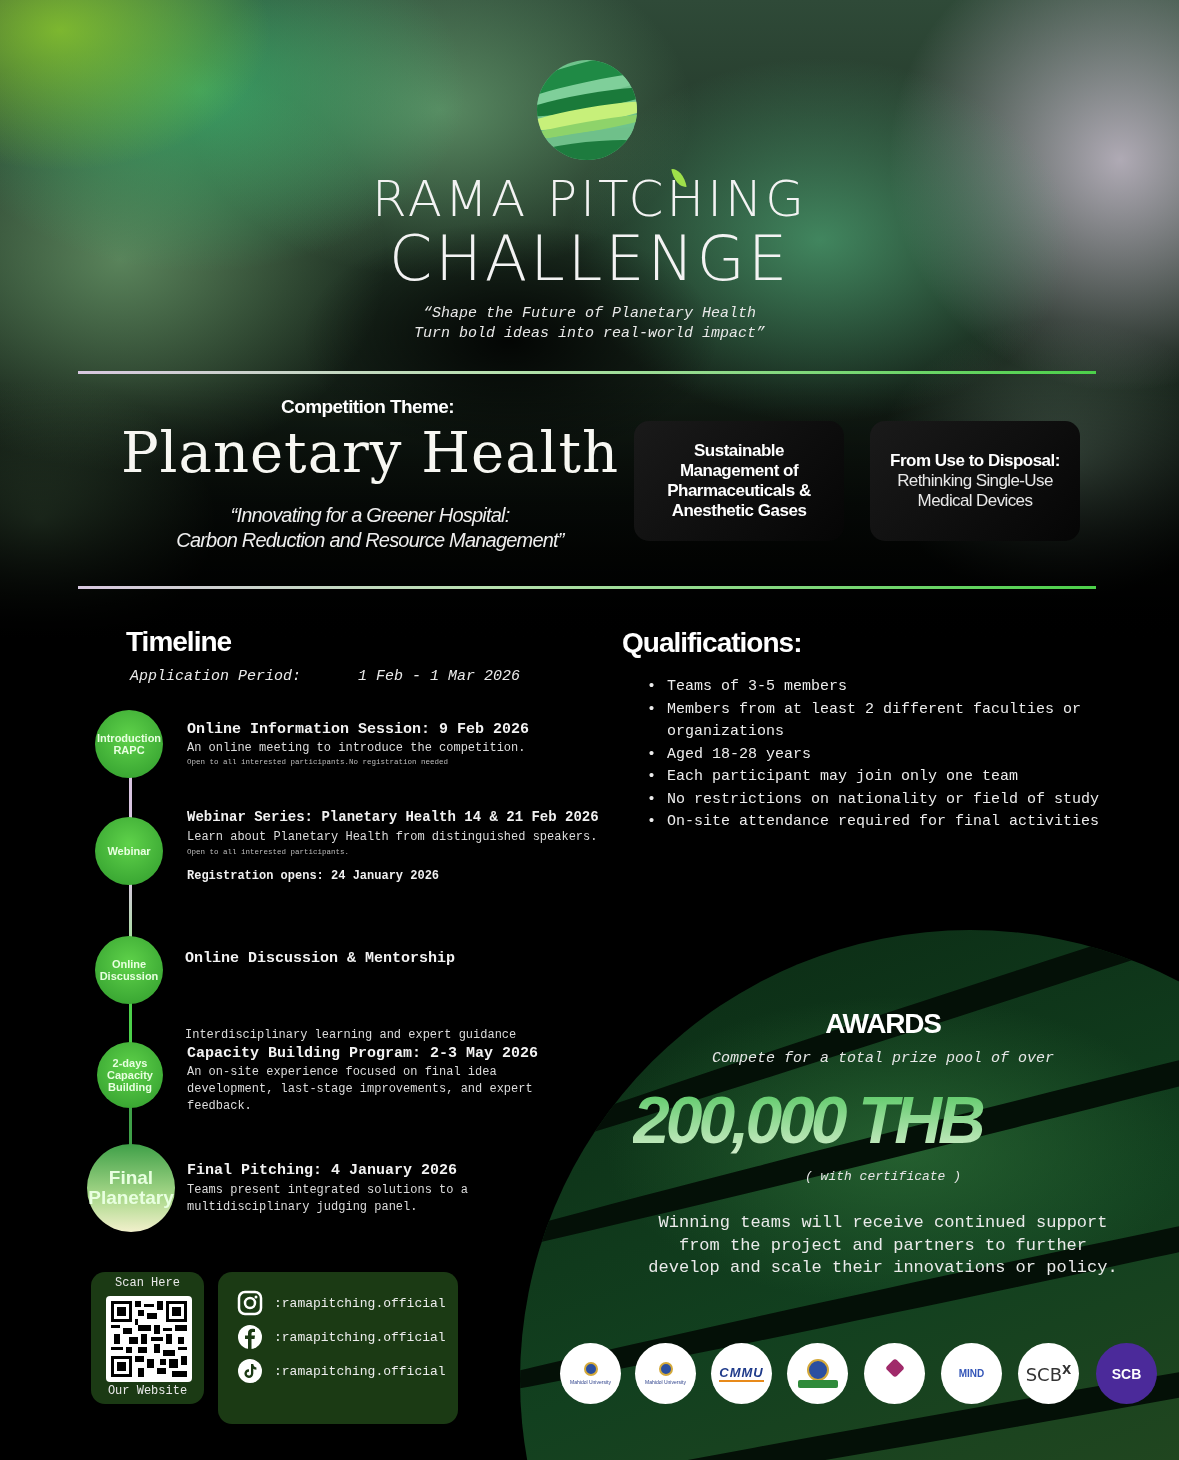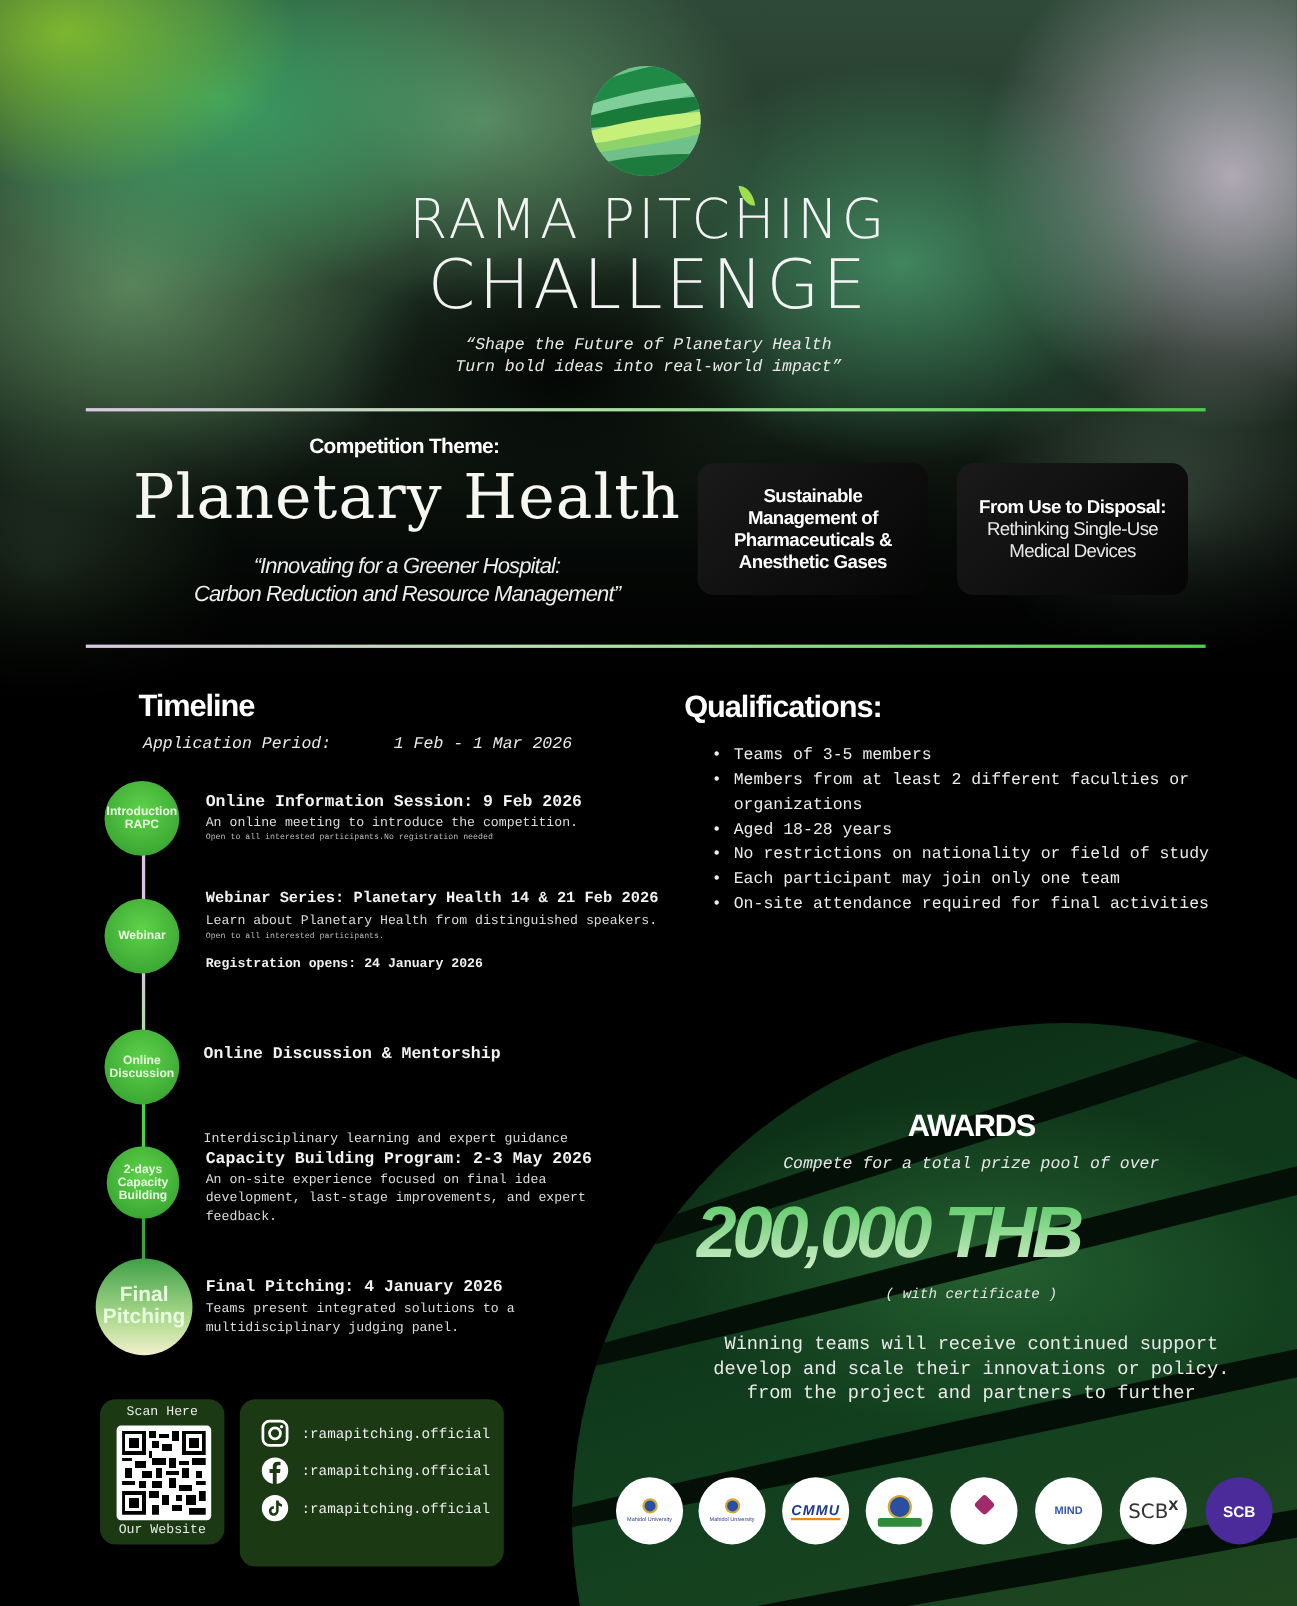--- a/index.html
+++ b/index.html
@@ -280,46 +280,46 @@
   <div><span>2-days</span><br><span>Capacity</span><br><span>Building</span></div>
 </div>
 <div class="tl-title" style="left:187px;top:1045px;">Capacity Building Program: 2-3 May 2026</div>
 <div class="tl-desc" style="left:187px;top:1064px;">
   <div>An on-site experience focused on final idea</div>
   <div>development, last-stage improvements, and expert</div>
   <div>feedback.</div>
 </div>
 
 <div class="tl-node final" style="left:87px;top:1144px;width:88px;height:88px;">
-  <div><span>Final</span><br><span>Pitching</span></div>
+  <div><span>Final</span><br><span>Planetary</span></div>
 </div>
 <div class="tl-title" style="left:187px;top:1162px;">Final Pitching: 4 January 2026</div>
 <div class="tl-desc" style="left:187px;top:1182px;">
   <div>Teams present integrated solutions to a</div>
   <div>multidisciplinary judging panel.</div>
 </div>
 
 <div class="sec-heading qual-h">Qualifications:</div>
 <ul class="qual-list">
   <li>Teams of 3-5 members</li>
   <li style="width:470px;">Members from at least 2 different faculties or organizations</li>
   <li>Aged 18-28 years</li>
+  <li>Each participant may join only one team</li>
   <li>No restrictions on nationality or field of study</li>
-  <li>Each participant may join only one team</li>
   <li>On-site attendance required for final activities</li>
 </ul>
 
 <div class="awards-h">AWARDS</div>
 <div class="awards-sub">Compete for a total prize pool of over</div>
 <div class="awards-amount">200,000 THB</div>
 <div class="awards-cert">( with certificate )</div>
 <div class="awards-desc">
   <div>Winning teams will receive continued support</div>
+  <div>from the project and partners to further</div>
   <div>develop and scale their innovations or policy.</div>
-  <div>from the project and partners to further</div>
 </div>
 
 <div class="qr-box">
   <div class="qr-label top">Scan Here</div>
   <div class="qr-code">
     <svg viewBox="0 0 25 25" width="76" height="76" shape-rendering="crispEdges">
       <rect width="25" height="25" fill="#fff"></rect>
       <g fill="#000">
         <rect x="0" y="0" width="7" height="7"></rect>
           <rect x="1" y="1" width="5" height="5" fill="#fff"></rect>

